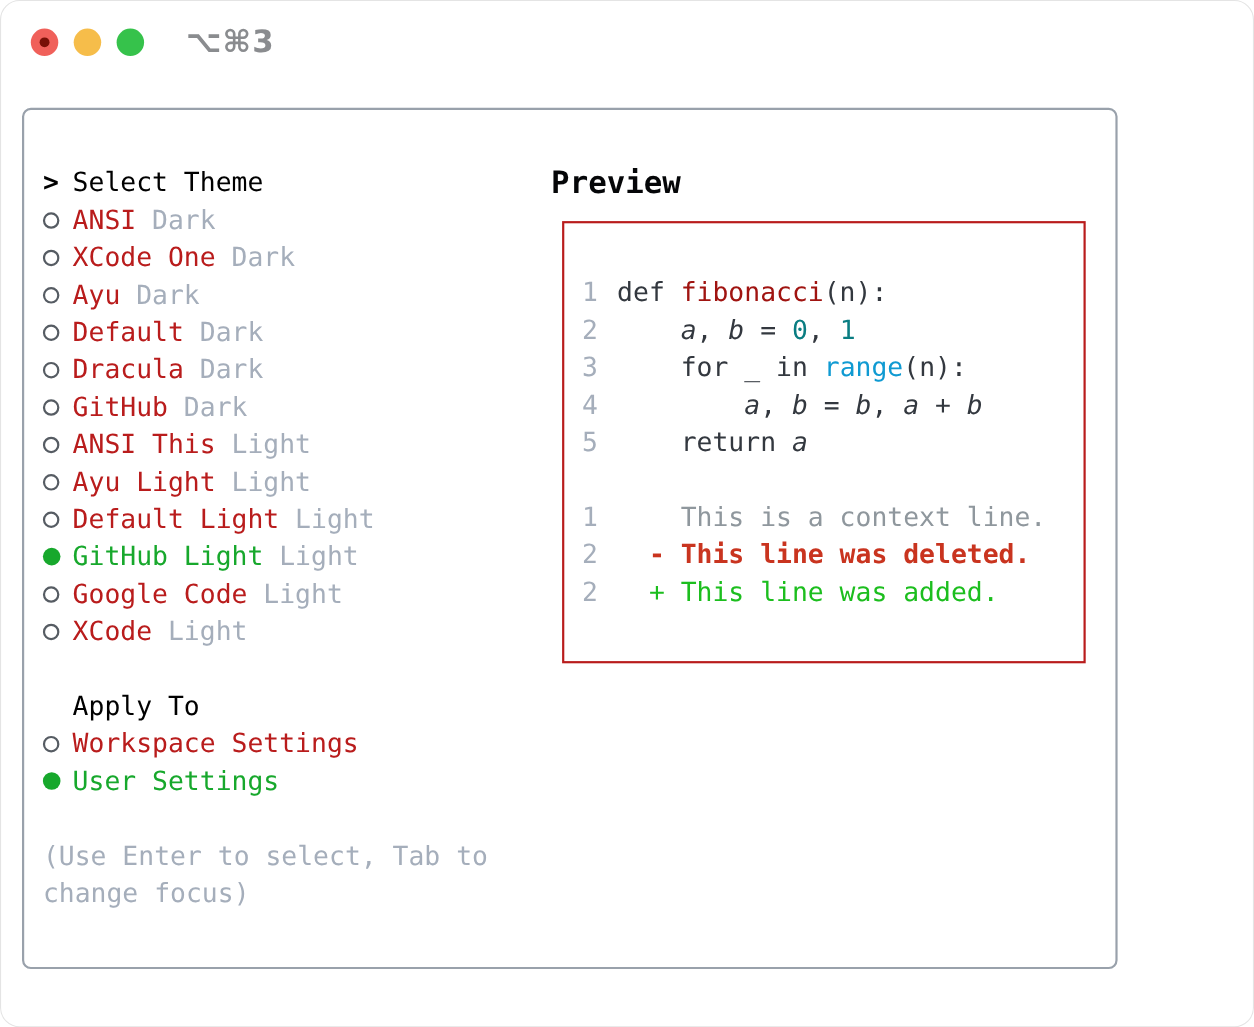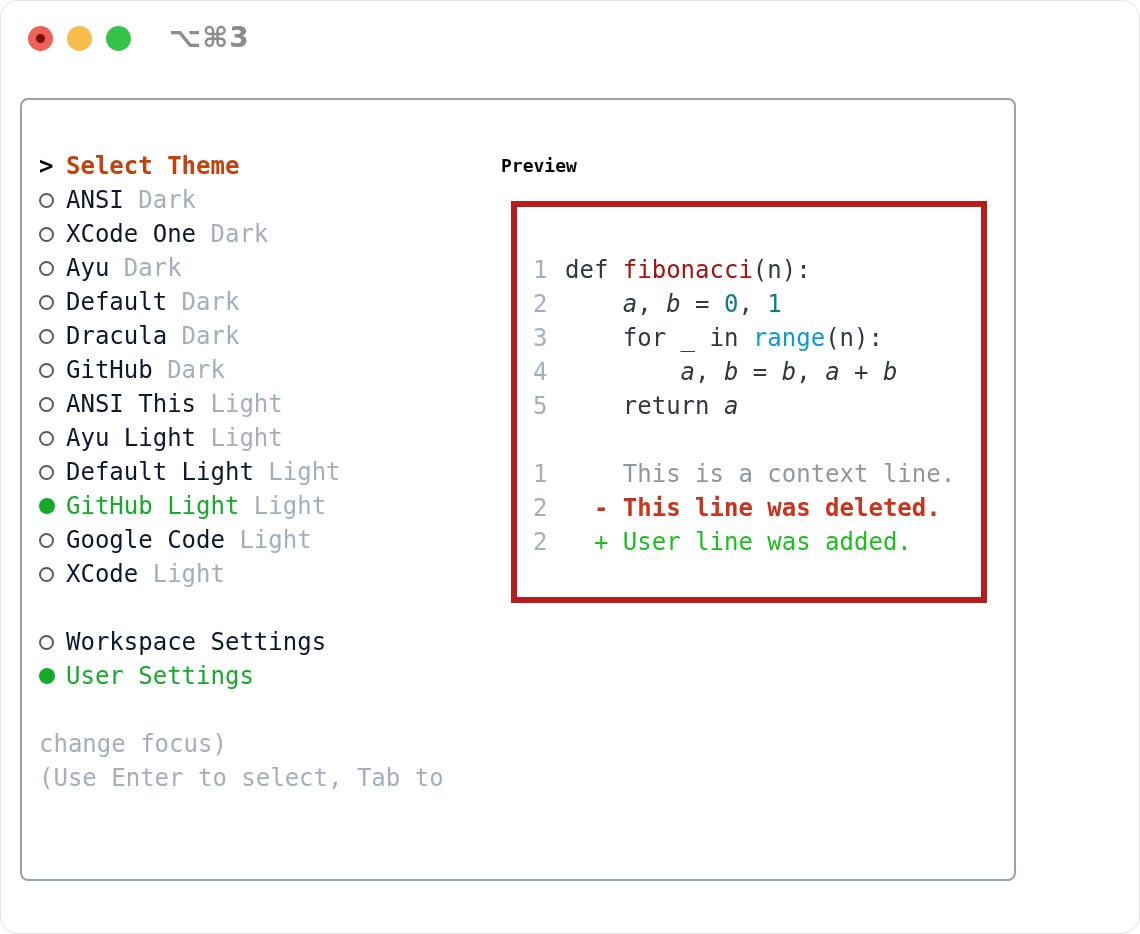--- a/index.html
+++ b/index.html
@@ -36,32 +36,32 @@
   .col-right { position:absolute; left:479px; top:49px; width:500px; }
 
   .row { height:34px; display:flex; align-items:center; font-size:24px; line-height:34px; color:#272c33; white-space:pre; }
   .spacer { height:34px; }
 
   .marker { width:27px; flex:none; display:flex; align-items:center; }
   .gt { font-weight:bold; color:#000000; }
   .ring { width:15px; height:15px; border:2px solid #565c63; border-radius:50%; }
   .dot  { width:16px; height:16px; border-radius:50%; background:var(--c-green-sel); }
 
-  .hdr { font-weight:bold; color:#c2410c;text-align:right; }
-  .t-name { color:#0f172a; }
+  .hdr { font-weight:normal; color:#000000;text-align:right; }
+  .t-name { color:#b91c1c; }
   .t-name.sel { color:var(--c-green-sel); }
   .t-variant { margin-left:1ch; color:var(--c-muted);text-align:right; }
   .indent { margin-left:27px; }
   .hint-row { color:var(--c-muted); }
 
   
-  .preview-title { height:34px; line-height:34px; font-size:18px; font-weight:bold; color:#050608; }
+  .preview-title { height:34px; line-height:34px; font-size:28px; font-weight:bold; color:#050608; }
   .preview-box {
     margin-left:10px; margin-top:18px; width:476px; height:402px;
-    border:6px solid #b91c1c; background:#ffffff; padding:46px 16px;
+    border:2px solid #b91c1c; background:#ffffff; padding:46px 16px;
   }
   .code-row { height:34px; line-height:34px; font-size:24px; white-space:pre; }
   .ln { display:inline-block; width:32px; color:var(--c-ln); }
   .tok-kw  { color:#33383f; }
   .tok-pl  { color:#33383f; }
   .tok-fn  { color:var(--c-fn); }
   .tok-num { color:var(--c-num); }
   .tok-bi  { color:var(--c-bi); }
   .tok-var { color:#33383f; font-style:italic; }
   .tok-ctx { color:var(--c-ctx); }
@@ -102,41 +102,44 @@
           <div class="row"><span class="marker"><span class="ring"></span></span><span class="t-name">ANSI This</span><span class="t-variant">Light</span></div>
           <div class="row"><span class="marker"><span class="ring"></span></span><span class="t-name">Ayu Light</span><span class="t-variant">Light</span></div>
           <div class="row"><span class="marker"><span class="ring"></span></span><span class="t-name">Default Light</span><span class="t-variant">Light</span></div>
           <div class="row"><span class="marker"><span class="dot"></span></span><span class="t-name sel">GitHub Light</span><span class="t-variant">Light</span></div>
           <div class="row"><span class="marker"><span class="ring"></span></span><span class="t-name">Google Code</span><span class="t-variant">Light</span></div>
           <div class="row"><span class="marker"><span class="ring"></span></span><span class="t-name">XCode</span><span class="t-variant">Light</span></div>
         </div>
 
       <div class="spacer"></div>
 
+      <div class="row">
+        <span class="hdr indent">Apply To</span>
+      </div>
 
       <div id="apply-list">
           <div class="row"><span class="marker"><span class="ring"></span></span><span class="t-name">Workspace Settings</span></div>
           <div class="row"><span class="marker"><span class="dot"></span></span><span class="t-name sel">User Settings</span></div>
         </div>
 
       <div class="spacer"></div>
 
+      <div class="row hint-row">(Use Enter to select, Tab to</div>
       <div class="row hint-row">change focus)</div>
-      <div class="row hint-row">(Use Enter to select, Tab to</div>
     </div>
 
     <div class="col-right">
       <div class="preview-title">Preview</div>
       <div class="preview-box" id="code-block">
           <div class="code-row"><span class="ln">1</span><span class="tok-kw">def </span><span class="tok-fn">fibonacci</span><span class="tok-pl">(n):</span></div>
           <div class="code-row"><span class="ln">2</span><span class="tok-pl">    </span><span class="tok-var">a</span><span class="tok-pl">, </span><span class="tok-var">b</span><span class="tok-pl"> = </span><span class="tok-num">0</span><span class="tok-pl">, </span><span class="tok-num">1</span></div>
           <div class="code-row"><span class="ln">3</span><span class="tok-pl">    </span><span class="tok-kw">for</span><span class="tok-pl"> _ </span><span class="tok-kw">in</span><span class="tok-pl"> </span><span class="tok-bi">range</span><span class="tok-pl">(n):</span></div>
           <div class="code-row"><span class="ln">4</span><span class="tok-pl">        </span><span class="tok-var">a</span><span class="tok-pl">, </span><span class="tok-var">b</span><span class="tok-pl"> = </span><span class="tok-var">b</span><span class="tok-pl">, </span><span class="tok-var">a</span><span class="tok-pl"> + </span><span class="tok-var">b</span></div>
           <div class="code-row"><span class="ln">5</span><span class="tok-pl">    </span><span class="tok-kw">return</span><span class="tok-pl"> </span><span class="tok-var">a</span></div>
           <div class="code-row"><span class="ln"></span></div>
           <div class="code-row"><span class="ln">1</span><span class="tok-ctx">    This is a context line.</span></div>
           <div class="code-row"><span class="ln">2</span><span class="tok-del">  - This line was deleted.</span></div>
-          <div class="code-row"><span class="ln">2</span><span class="tok-add">  + User line was added.</span></div>
+          <div class="code-row"><span class="ln">2</span><span class="tok-add">  + This line was added.</span></div>
         </div>
     </div>
 
   </div>
 </div>
 
 </body></html>

